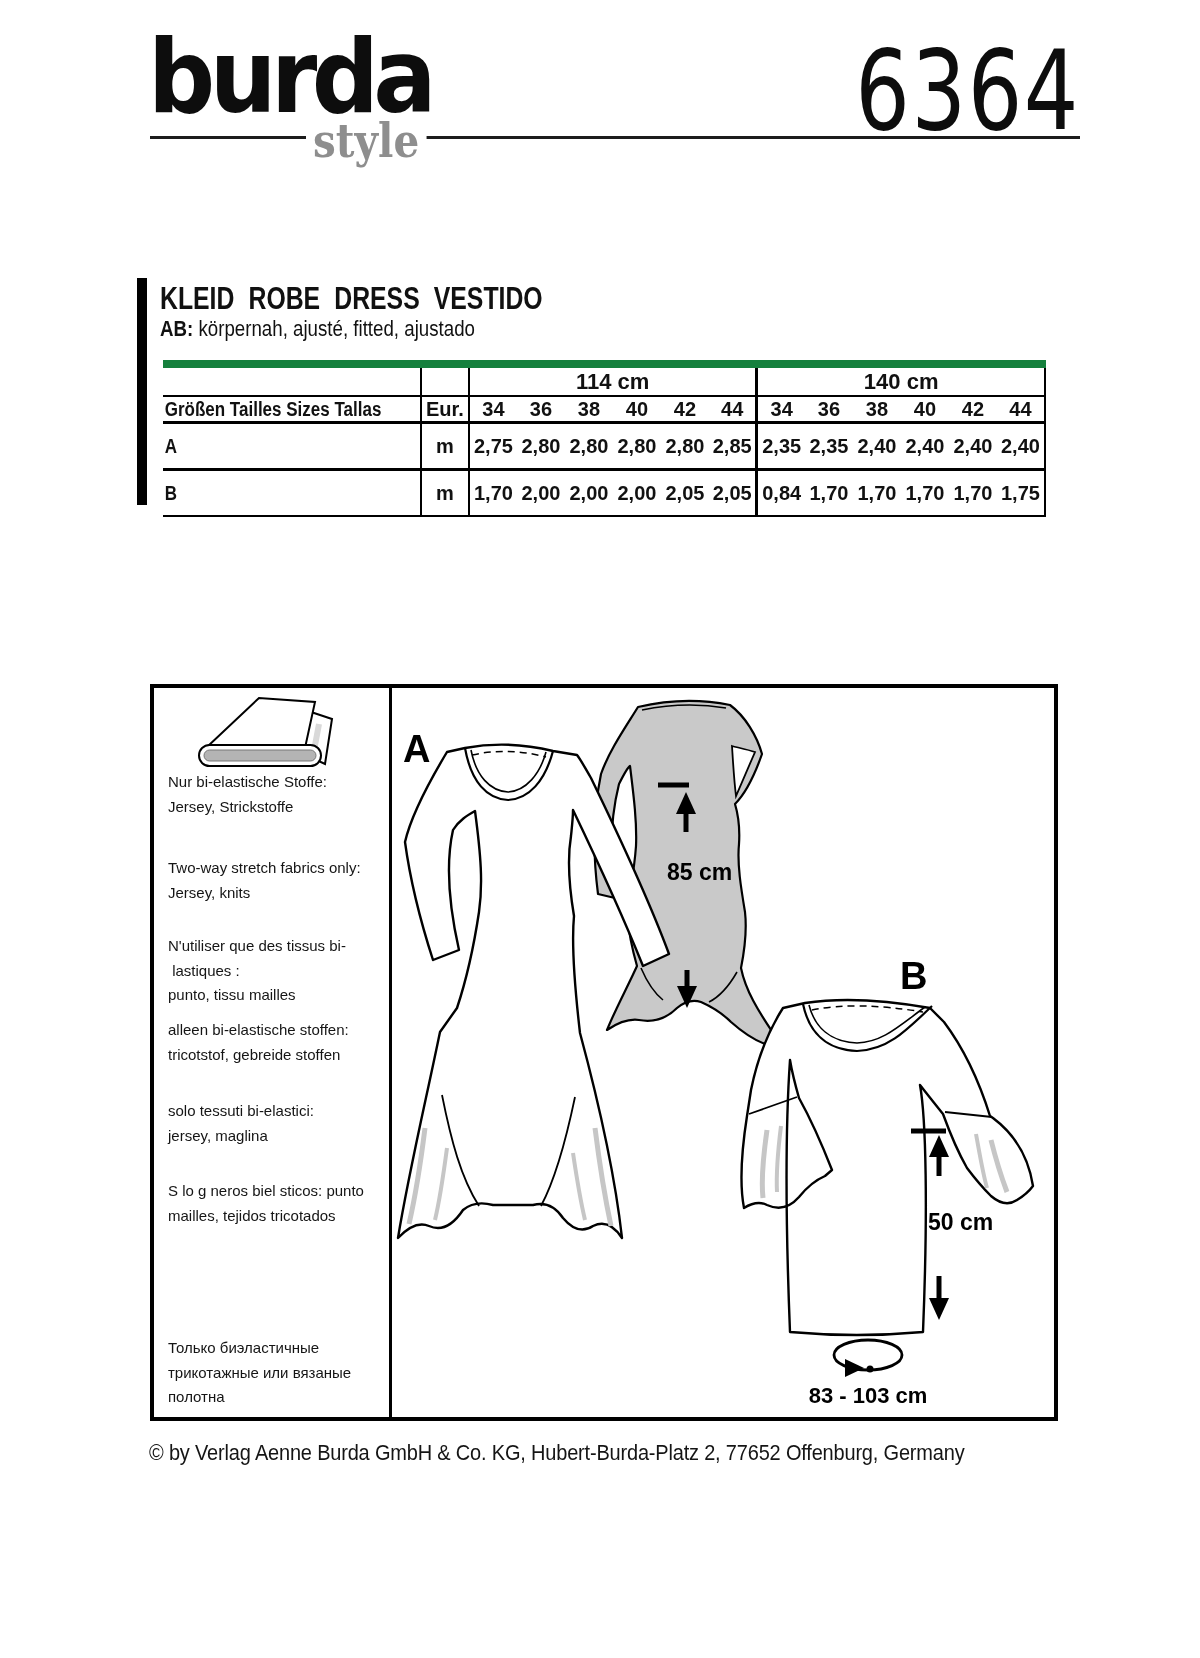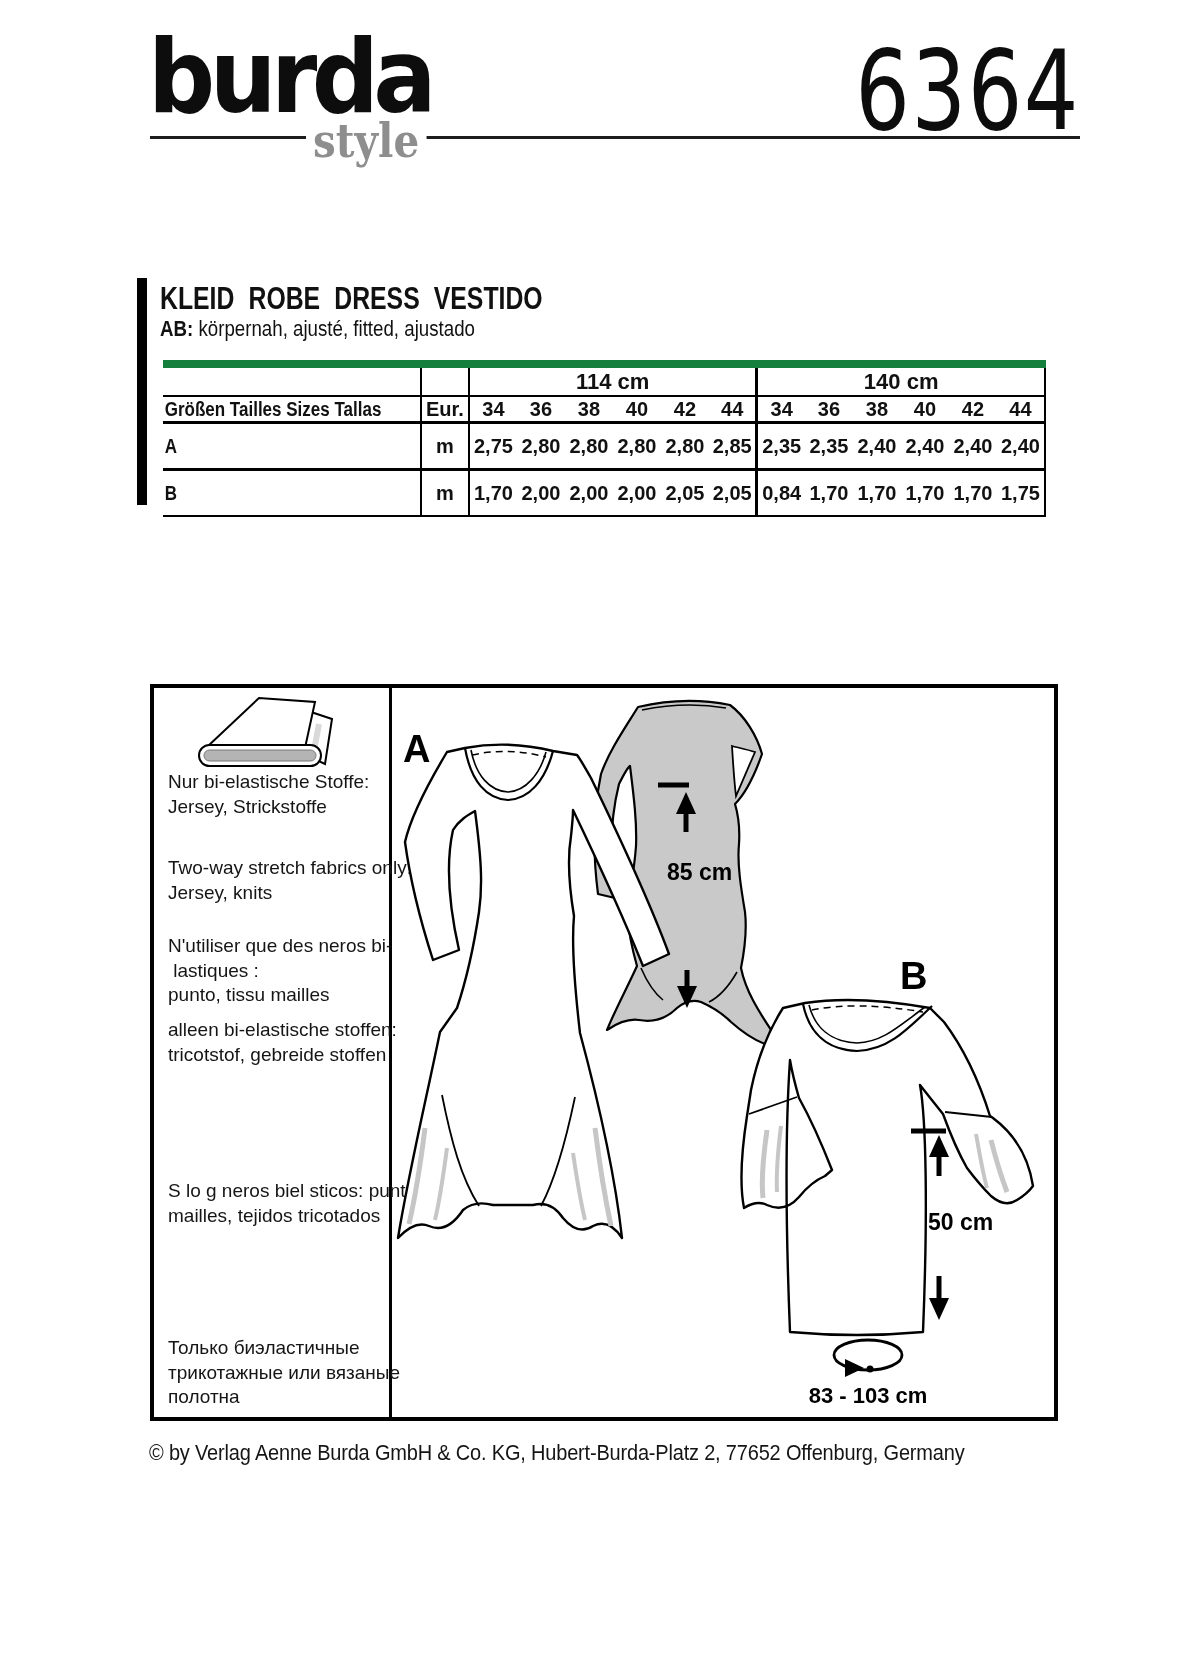--- a/index.html
+++ b/index.html
@@ -40,21 +40,21 @@
   #size-table tr.r-a   td{height:44px;border-bottom:3px solid #000;}
   #size-table tr.r-b   td{height:44px;border-bottom:2px solid #000;}
   #size-table .bl2{border-left:2px solid #000;}
   #size-table .bl3{border-left:3px solid #000;}
   #size-table .br2{border-right:2px solid #000;}
 
   
   #illus-box{left:150px;top:684px;width:908px;height:737px;border:4px solid #000;box-sizing:border-box;}
   #col-divider{left:389px;top:684px;width:3px;height:737px;background:#000;}
 
-  .adv{left:168px;width:212px;font-size:19px;line-height:24.6px;color:#151515;}
+  .adv{left:168px;width:212px;font-size:15px;line-height:24.6px;color:#151515;}
   .adv .ln{white-space:pre;}
 
   #fabric-icon{left:193px;top:690px;}
   #views-svg{left:395px;top:648px;pointer-events:none;}
   #views-svg text{font-family:"Liberation Sans",sans-serif;font-weight:700;fill:#000;}
 
   
   #copyright{left:149px;top:1441px;width:920px;font-size:21.5px;letter-spacing:-0.2px;
              color:#151515;transform:scaleX(.93);transform-origin:left top;white-space:nowrap;}
 </style>
@@ -160,27 +160,31 @@
 
   <div class="abs adv" style="top:770px">
     <div class="ln">Nur bi-elastische Stoffe:</div>
     <div class="ln">Jersey, Strickstoffe</div>
   </div>
   <div class="abs adv" style="top:856px">
     <div class="ln">Two-way stretch fabrics only:</div>
     <div class="ln">Jersey, knits</div>
   </div>
   <div class="abs adv" style="top:934px">
-    <div class="ln">N'utiliser que des neros bi-</div>
+    <div class="ln">N'utiliser que des tissus bi-</div>
     <div class="ln"> lastiques :</div>
     <div class="ln">punto, tissu mailles</div>
   </div>
   <div class="abs adv" style="top:1018px">
     <div class="ln">alleen bi-elastische stoffen:</div>
     <div class="ln">tricotstof, gebreide stoffen</div>
+  </div>
+  <div class="abs adv" style="top:1099px">
+    <div class="ln">solo tessuti bi-elastici:</div>
+    <div class="ln">jersey, maglina</div>
   </div>
   <div class="abs adv" style="top:1179px">
     <div class="ln">S lo g neros biel sticos: punto</div>
     <div class="ln">mailles, tejidos tricotados</div>
   </div>
   <div class="abs adv" style="top:1336px">
     <div class="ln">Только биэластичные</div>
     <div class="ln">трикотажные или вязаные</div>
     <div class="ln">полотна</div>
   </div>

